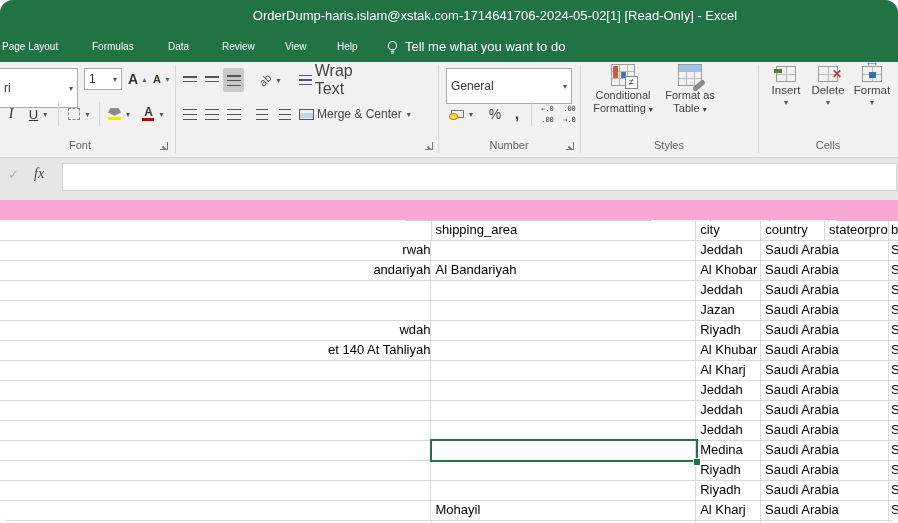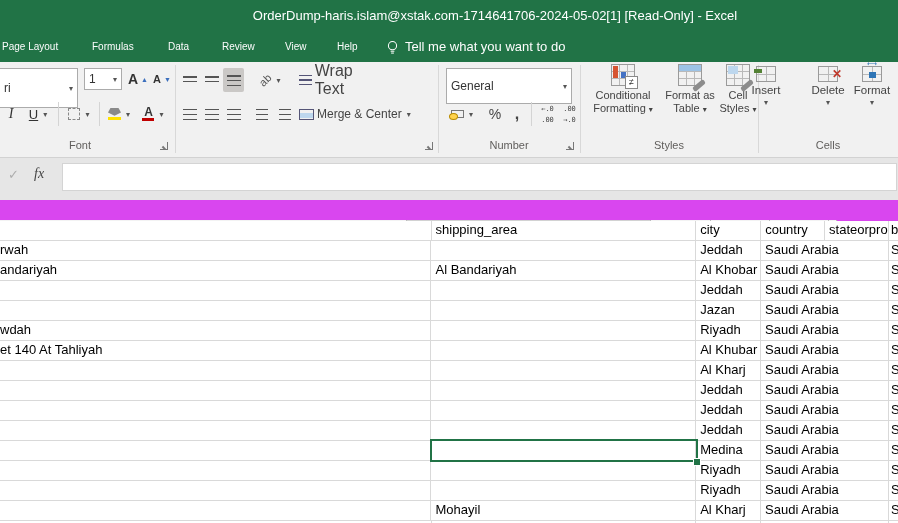--- a/index.html
+++ b/index.html
@@ -1,17 +1,17 @@
 <!DOCTYPE html>
 <html><head>
 <meta charset="utf-8">
 <style>
   html,body{margin:0;padding:0;background:#fff;}
   #app{position:relative;width:898px;height:523px;overflow:hidden;
-       font-family:"Liberation Sans",sans-serif;background:#d946ef;}
+       font-family:"Liberation Sans",sans-serif;background:#f9a8d4;border-radius:13px;}
   
   #titlebar{position:absolute;left:0;top:0;width:898px;height:32px;background:#217346;}
   #titletext{position:absolute;left:0;top:0;width:100%;height:32px;line-height:32px;
     text-align:center;padding-left:92px;box-sizing:border-box;color:#fff;font-size:13px;white-space:nowrap;}
   
   #tabsrow{position:absolute;left:0;top:32px;width:898px;height:30px;background:#217346;}
   .rtab{position:absolute;top:0;height:30px;line-height:30px;color:#fdfdfd;font-size:10px;white-space:nowrap;cursor:default;}
   #tellme{position:absolute;top:0;height:30px;line-height:30px;color:#fdfdfd;font-size:13px;display:flex;align-items:center;gap:6px;}
   
   #ribbon{position:absolute;left:0;top:62px;width:898px;height:95px;background:#f1f1f1;border-bottom:1px solid #d2d2d2;}
@@ -74,21 +74,21 @@
   .ch{box-sizing:border-box;height:21px;display:flex;align-items:center;justify-content:center;
       font-size:12px;color:#444;background:#f3f3f3;border-right:1px solid #bcbcbc;border-bottom:1px solid #9f9f9f;}
   .ch.sel{background:#d2d2d2;color:#217346;border-bottom:2px solid #217346;}
   .ch.c-aj{justify-content:flex-start;padding-left:128px;}
   .c-aj{width:432px}.c-ak{width:265px}.c-al{width:65px}.c-am{width:64px}.c-an{width:64px}.c-ao{width:9px}
   
   #grid{position:absolute;left:0;top:221px;width:898px;height:302px;background:#fff;overflow:hidden;}
   .grow{display:flex;height:20px;box-sizing:border-box;border-bottom:1px solid #d9d9d9;background:#fff;}
   .cell{box-sizing:border-box;height:100%;font-size:13px;line-height:18px;padding-left:4px;
         white-space:nowrap;overflow:hidden;border-right:1px solid #d9d9d9;color:#000;}
-  .cell.c-aj{padding-left:0;}
+  .cell.c-aj{padding-left:8px;text-align:right;}
   .cell.c-am{border-right:none;overflow:visible;}
   .grow.hdr .cell.c-am{border-right:1px solid #d9d9d9;}
   .cell.c-ao{padding-left:2px;border-right:none;}
   
   #sel-outline{position:absolute;left:430px;top:439px;width:268px;height:23px;box-sizing:border-box;border:2px solid #217346;background:transparent;}
   #sel-handle{position:absolute;left:693px;top:458px;width:6px;height:6px;background:#217346;border:1px solid #fff;}
   .bulb{width:13px;height:15px;}
 </style>
 </head>
 <body>
@@ -236,31 +236,23 @@
         <span>Formatting</span> <span class="car" style="font-size:8px">▾</span></span>
     </div>
     <div class="bigbtn" style="left:664px;width:52px">
       <span class="ic-grid">
         <span class="fat-top"></span>
           <span class="brush"></span>
       </span>
       <span class="lbl"><span>Format as</span><br>
         <span>Table</span> <span class="car" style="font-size:8px">▾</span></span>
     </div>
-    <div class="bigbtn" style="left:718px;width:40px">
-      <span class="ic-grid">
-        <span class="cs-cell"></span>
-          <span class="brush"></span>
-      </span>
-      <span class="lbl"><span>Cell</span><br>
-        <span>Styles</span> <span class="car" style="font-size:8px">▾</span></span>
-    </div>
     <div class="glabel" style="left:580px;width:178px">Styles</div>
 
-    <div class="cellsbtn" style="left:746px;width:40px">
+    <div class="cellsbtn" style="left:766px;width:40px">
       <span class="ic-cells">
           <span class="ins-mark"></span>
         </span>
       <span class="lbl">Insert</span>
       <span class="car">▾</span>
     </div>
     <div class="cellsbtn" style="left:808px;width:40px">
       <span class="ic-cells">
           <span class="del-x">✕</span>
         </span>

